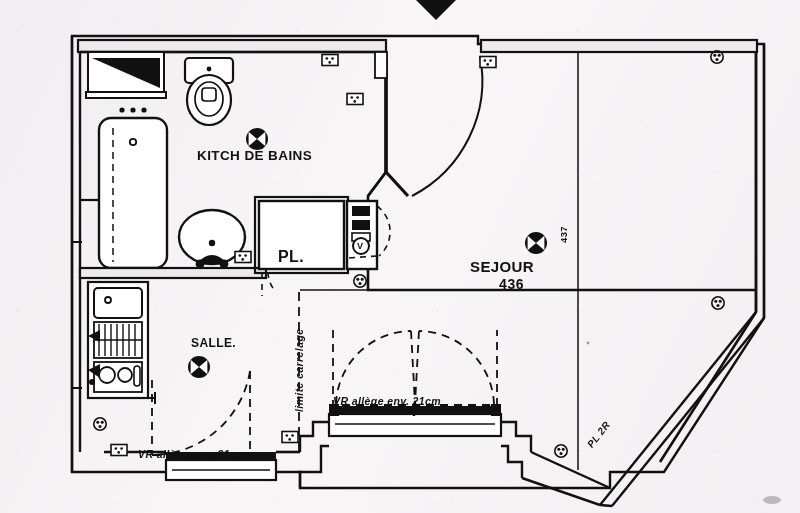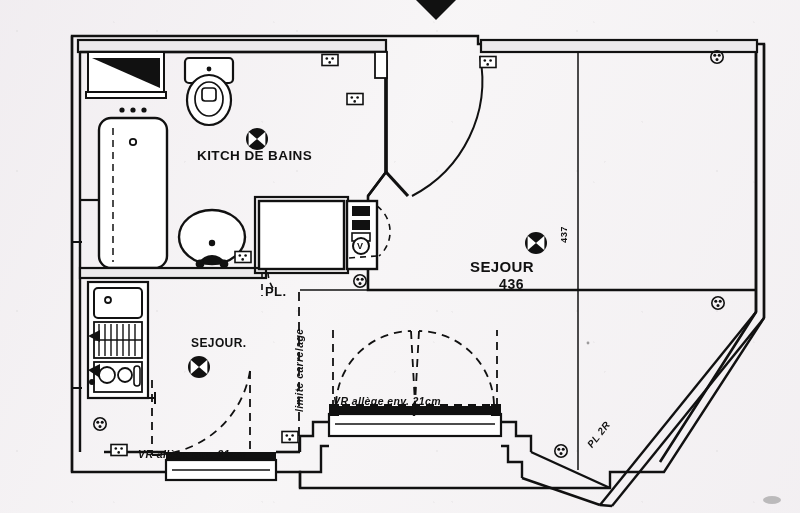--- a/index.html
+++ b/index.html
@@ -26,21 +26,21 @@
     font-weight:bold;color:#111;
     white-space:nowrap;
     letter-spacing:0.4px;
     pointer-events:none;
   }
   .lbl-salle{left:197px;top:148px;font-size:13.5px;}
   .lbl-sejour{left:470px;top:258px;font-size:15px;}
   .lbl-sejour-num{left:499px;top:276px;font-size:14px;letter-spacing:0.6px;}
   .lbl-sejour-side{left:558px;top:243px;font-size:9.5px;
       transform:rotate(-90deg);transform-origin:left top;}
-  .lbl-pl{left:265px;top:248px;font-size:13px;margin-top:36px;}
+  .lbl-pl{left:278px;top:248px;font-size:16px;}
   .lbl-kitch{left:191px;top:336px;font-size:12px;}
   .lbl-carrelage{
     left:293px;top:412px;font-size:10.5px;font-style:italic;
     transform:rotate(-90deg);transform-origin:left top;
   }
   .lbl-vr1{left:138px;top:448px;font-size:10.5px;font-style:italic;}
   .lbl-vr2{left:333px;top:395px;font-size:10.5px;font-style:italic;}
   .lbl-diag{
     left:585px;top:443px;font-size:10px;font-style:italic;
     transform:rotate(-52deg);transform-origin:left top;
@@ -306,21 +306,21 @@
 <div class="lbl lbl-salle">KITCH DE BAINS</div>
 
 <div class="lbl lbl-sejour">SEJOUR</div>
 
 <div class="lbl lbl-sejour-num">436</div>
 
 <div class="lbl lbl-sejour-side">437</div>
 
 <div class="lbl lbl-pl">PL.</div>
 
-<div class="lbl lbl-kitch">SEJOUR.</div>
+<div class="lbl lbl-kitch">SALLE.</div>
 
 <div class="lbl lbl-v">V</div>
 
 <div class="lbl lbl-carrelage">limite carrelage</div>
 
 <div class="lbl lbl-vr1">VR allège env. 21cm</div>
 
 <div class="lbl lbl-vr2">VR allège env. 21cm</div>
 
 <div class="lbl lbl-diag">PL 2R</div>

